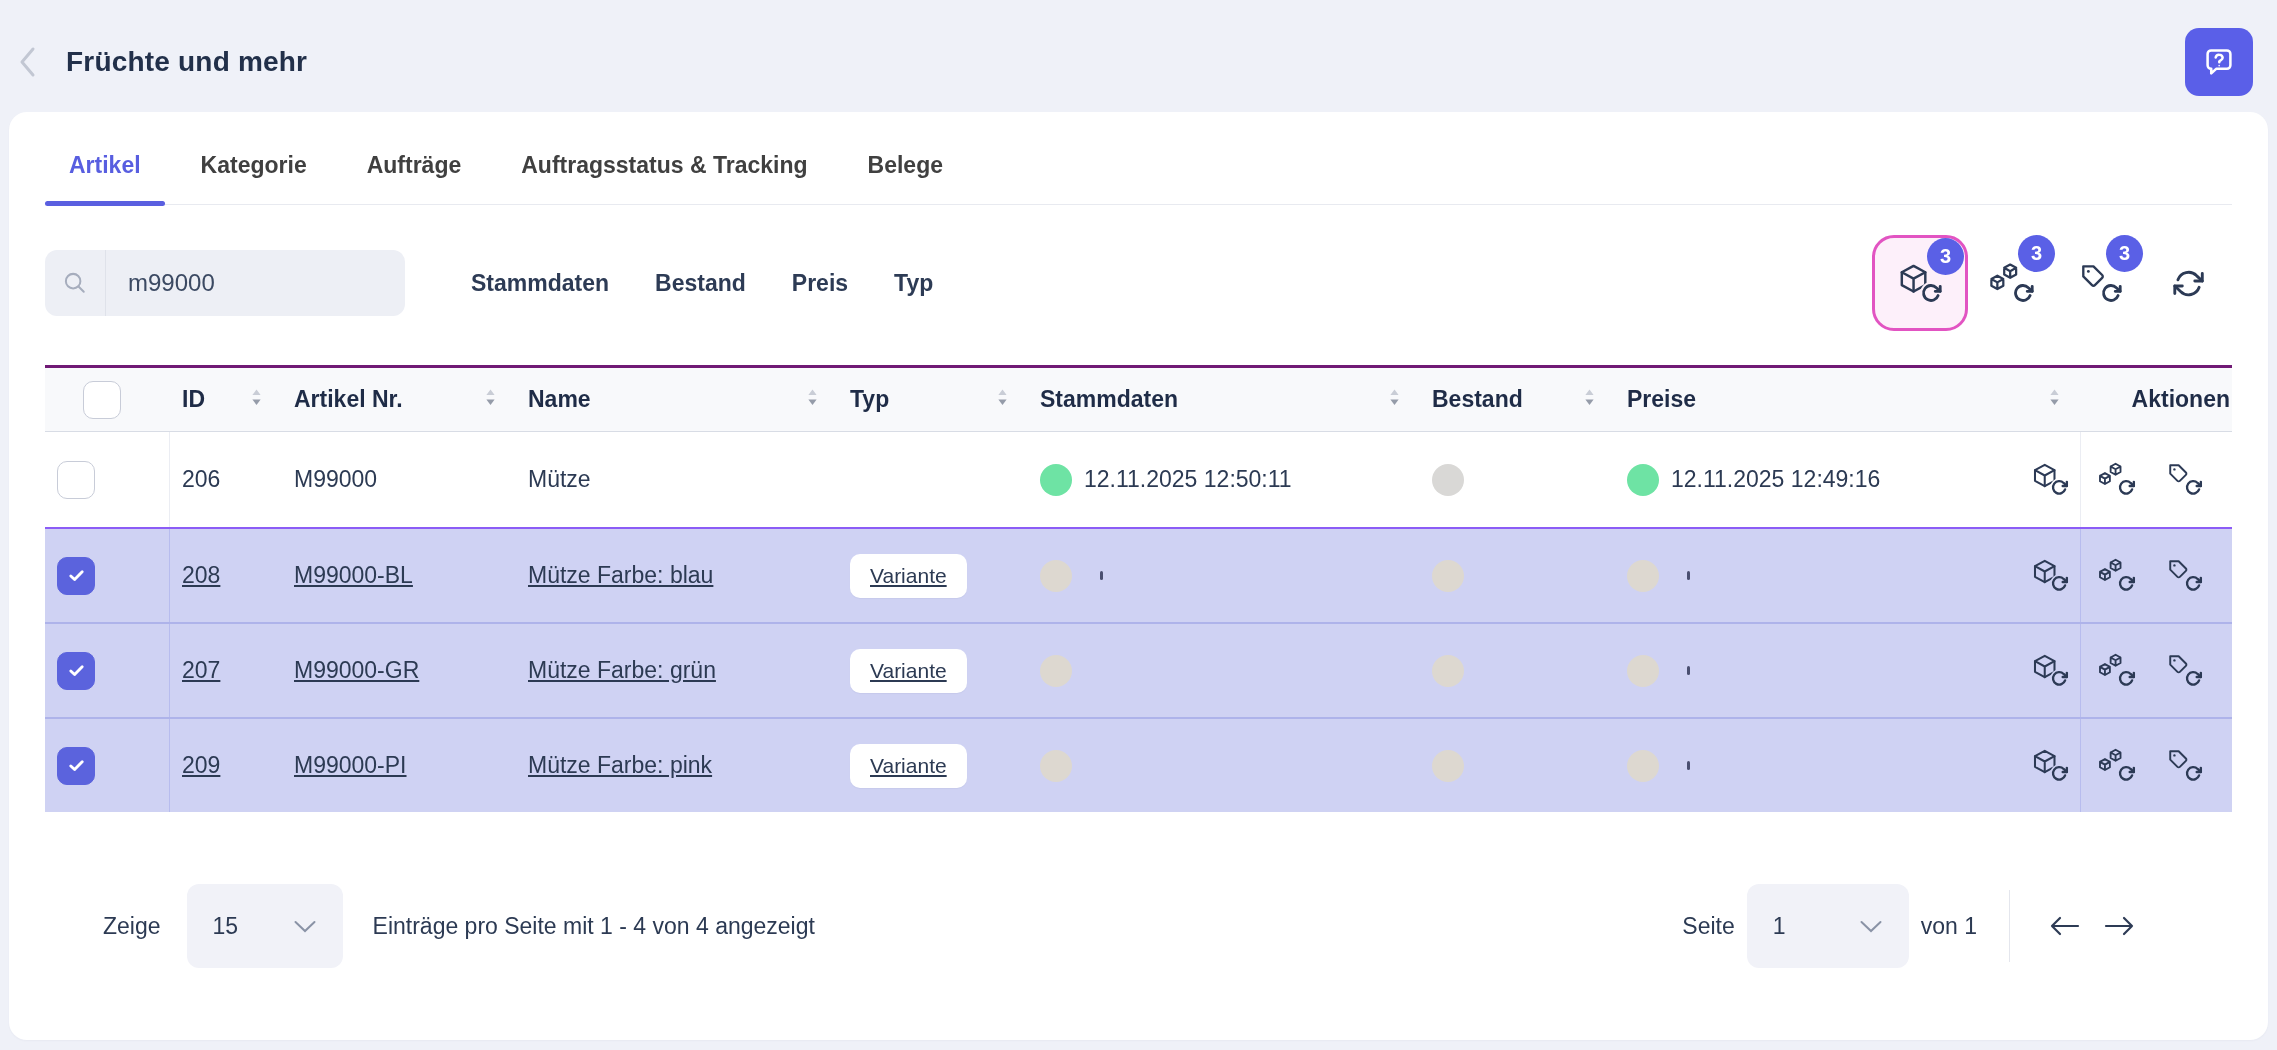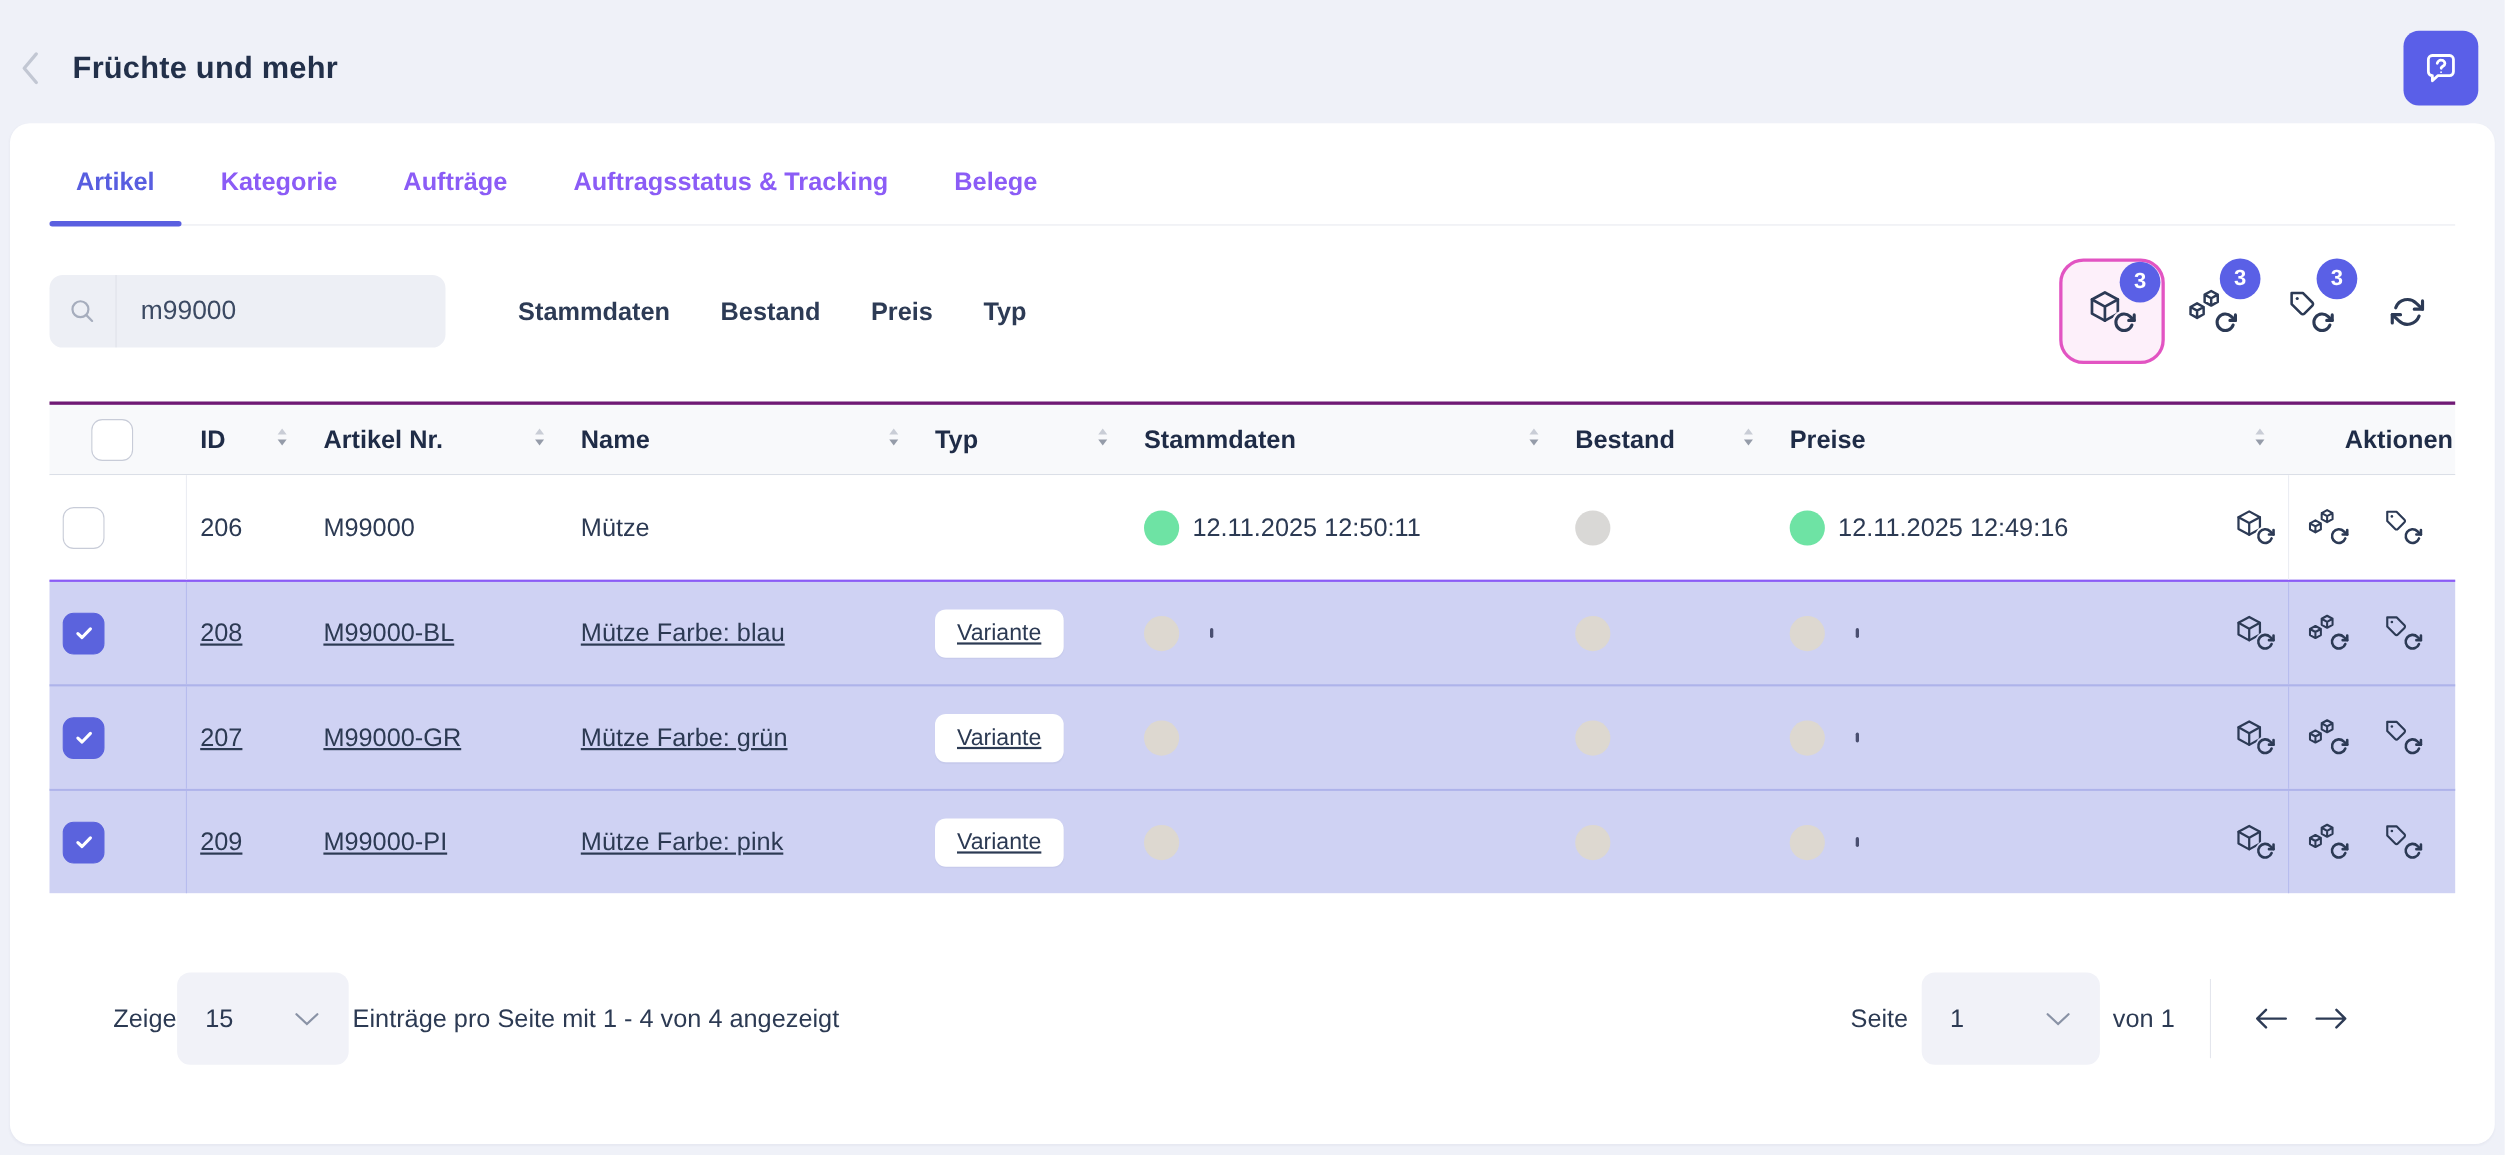--- a/index.html
+++ b/index.html
@@ -16,21 +16,21 @@
   .back-btn { width:34px; height:44px; display:flex; align-items:center; justify-content:center; cursor:pointer; }
   .page-title { font-size:28px; font-weight:700; color:#22304a; margin-left:22px; letter-spacing:.2px; }
   .help-btn { margin-left:auto; width:68px; height:68px; border-radius:14px; background:#5a5fe8; border:none;
               display:flex; align-items:center; justify-content:center; cursor:pointer; }
   
   .card { margin:0 9px; background:#fff; border-radius:18px; height:928px; box-shadow:0 1px 2px rgba(40,50,90,.04); }
   
   .tabs { display:flex; gap:12px; margin:0 36px; height:93px; align-items:center; padding-top:14px;
           border-bottom:1px solid #e8eaf0; }
   .tab { padding:0 24px; height:79px; display:flex; align-items:center; font-weight:700; font-size:23px;
-         color:#8b5cf6; position:relative; cursor:pointer; white-space:nowrap; }
+         color:#404040; position:relative; cursor:pointer; white-space:nowrap; }
   .tab.active { color:#585ee0; }
   .tab.active::after { content:""; position:absolute; left:0; right:0; bottom:-1px; height:5px; background:#5a5fe0; border-radius:3px; }
   
   .toolbar { margin:30px 36px 0; height:96px; display:flex; align-items:center; }
   .search { width:360px; height:66px; background:#edeff5; border-radius:12px; display:flex; align-items:center; overflow:hidden; }
   .search .mag { width:60px; display:flex; justify-content:center; flex:none; }
   .search .vdiv { width:1px; height:66px; background:#dfe2ea; flex:none; }
   .search input { border:none; outline:none; background:transparent; font-family:inherit; font-size:24px;
                   color:#3c4a63; padding:0 22px; width:100%; }
   .filters { display:flex; gap:46px; margin-left:66px; }
@@ -77,21 +77,21 @@
   .dot-green { background:#6ee3a4; }
   .dot-gray  { background:#d9d8d6; }
   .dot-beige { background:#ddd8d0; }
   .tick { display:none; width:3px; height:9px; background:#4a4f70; border-radius:2px; margin-left:28px; }
   .tick.show { display:block; }
   .dtext { margin-left:12px; white-space:nowrap; }
   .action-icon { color:#2c3a55; cursor:pointer; display:flex; }
   .action-icon svg { width:39px; height:39px; }
   
   .tfooter { margin:0 36px; height:228px; display:flex; align-items:center; }
-  .f-left { display:flex; align-items:center; margin-left:58px; }
+  .f-left { display:flex; align-items:center; margin-left:58px; gap:26px; }
   .fselect { min-width:156px; height:84px; background:#f1f2f8; border-radius:12px; display:flex; align-items:center;
              justify-content:space-between; padding:0 26px; cursor:pointer; color:#2c3a53; }
   .f-right { display:flex; align-items:center; margin-left:auto; margin-right:90px; gap:12px; }
   .fdivider { width:1px; height:72px; background:#e4e6ed; margin:0 20px; }
   .pg-arrow { cursor:pointer; display:flex; padding:4px; }
   .st { fill:none; stroke:currentColor; stroke-width:2.3; stroke-linecap:round; stroke-linejoin:round; }
   .st2 { fill:none; stroke:currentColor; stroke-width:3.4; stroke-linecap:round; stroke-linejoin:round; }
   .halo { fill:var(--halo,#fff); }
 </style>
 </head>

